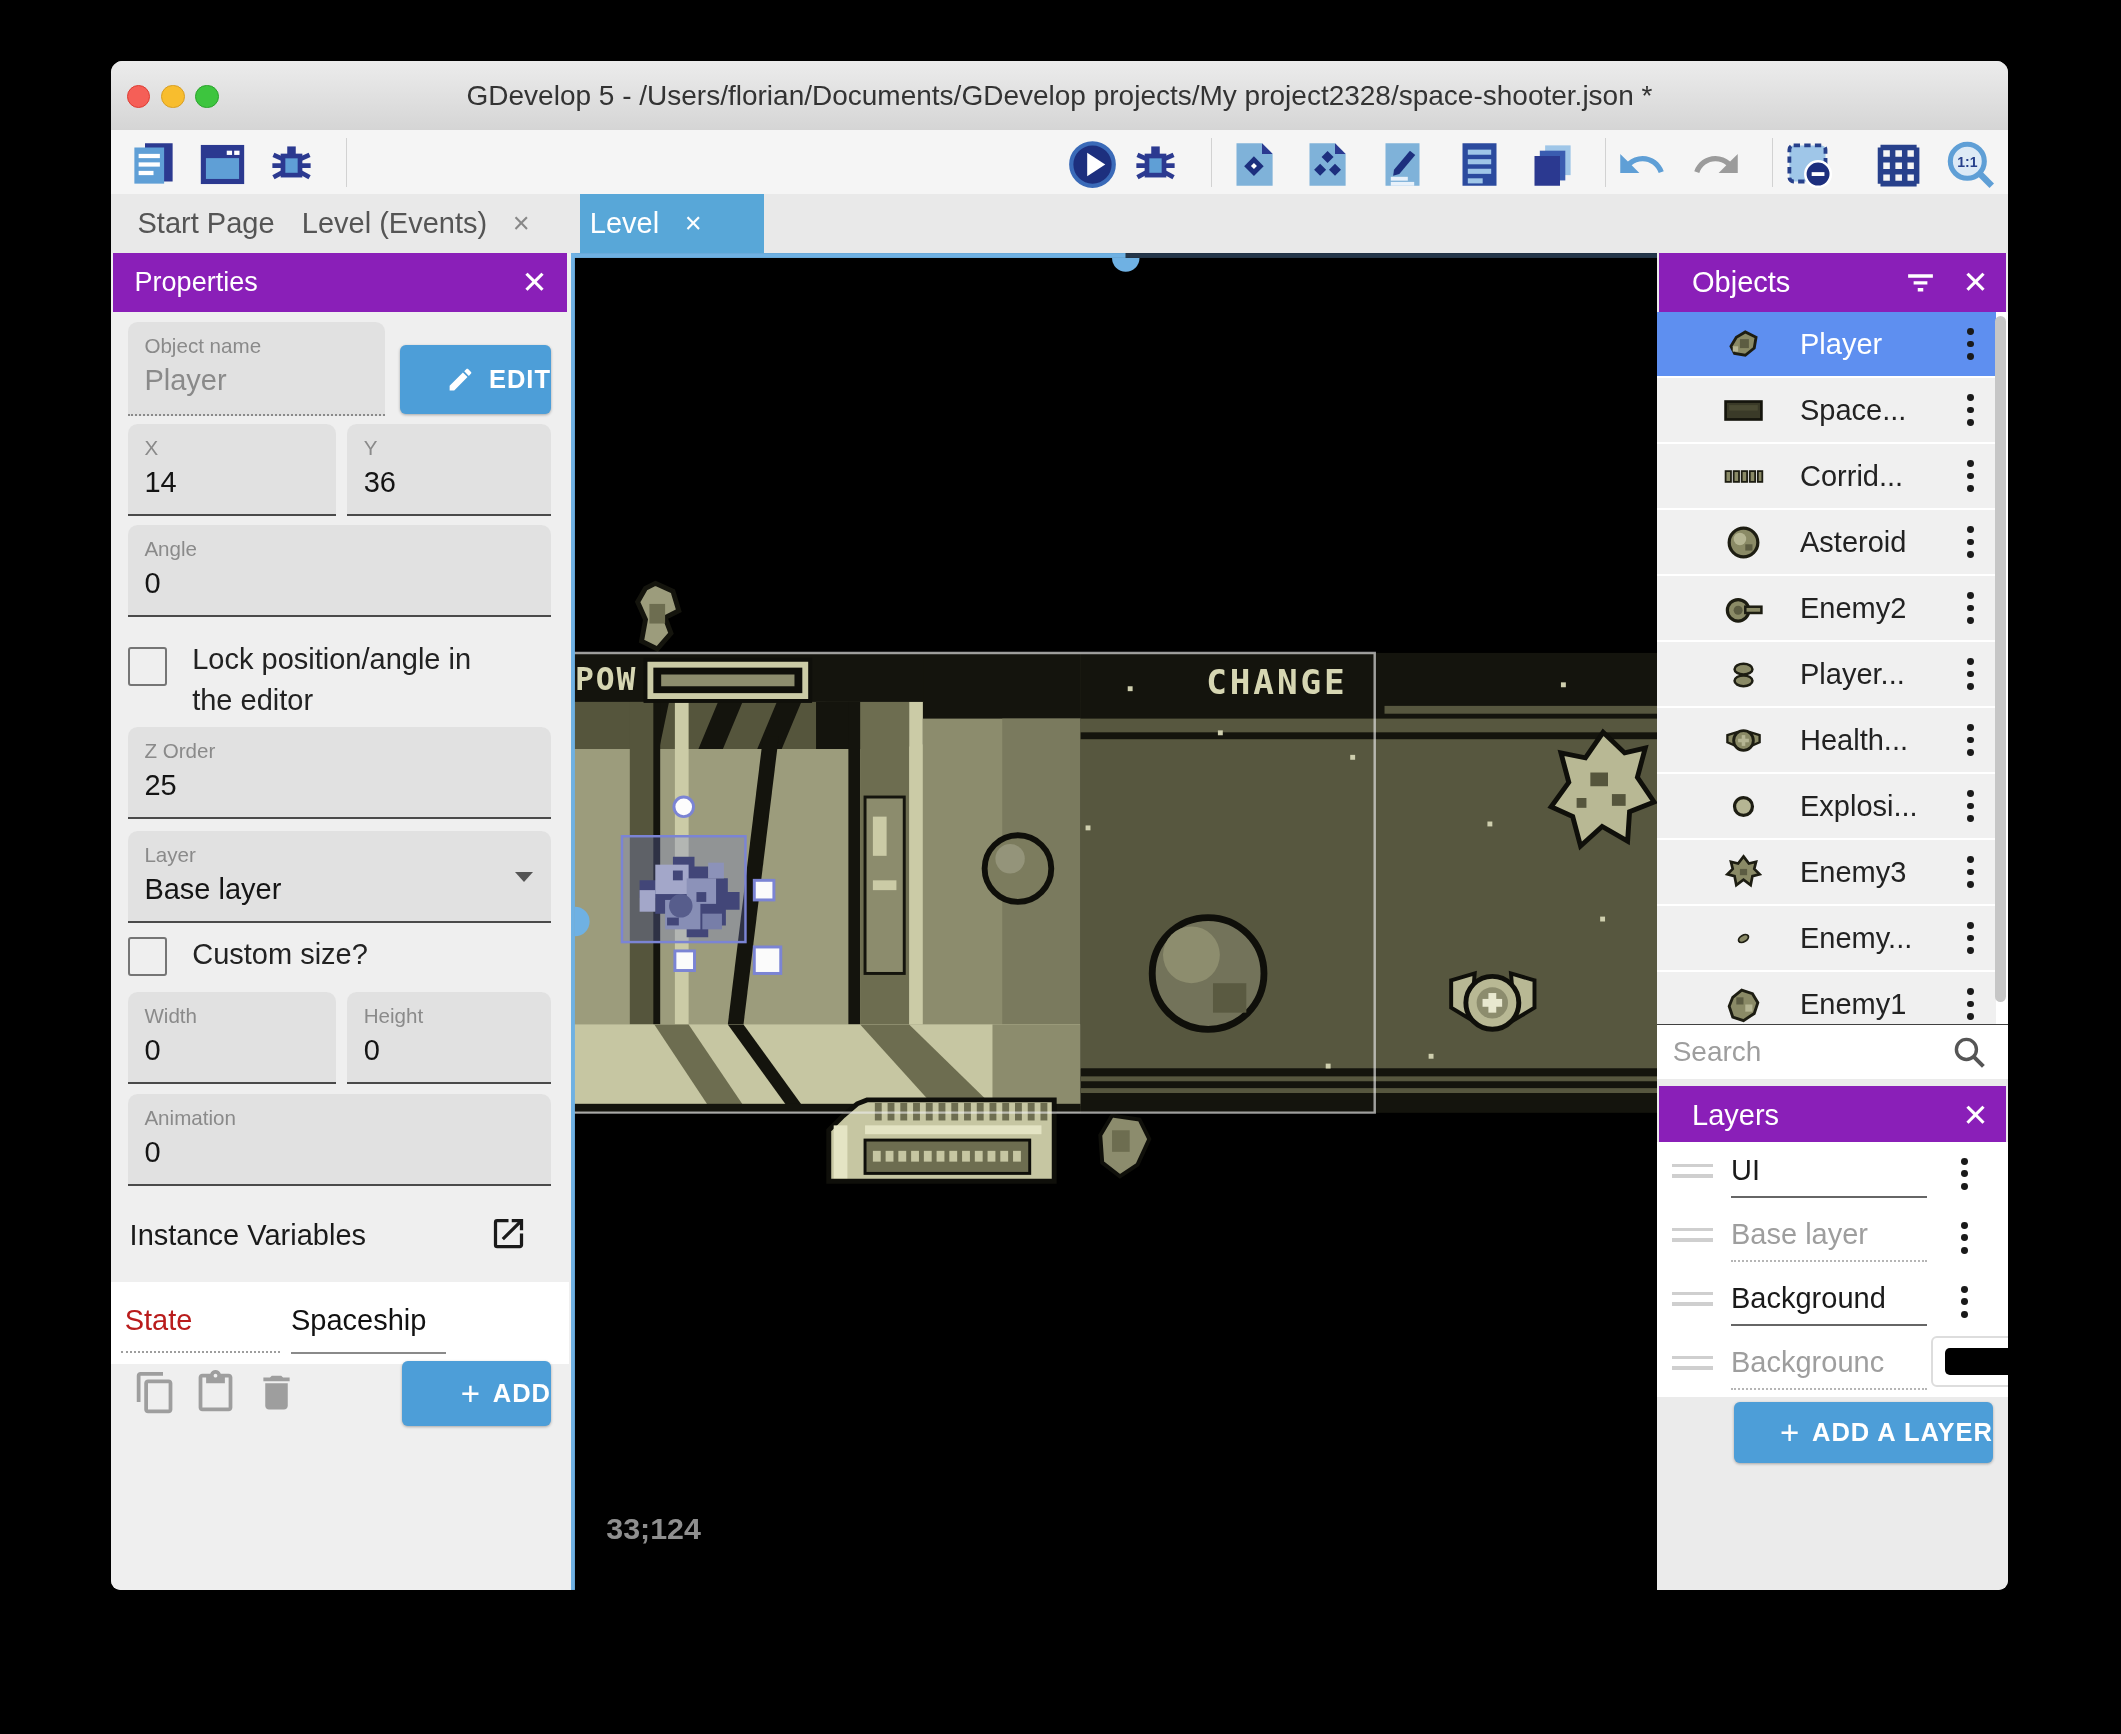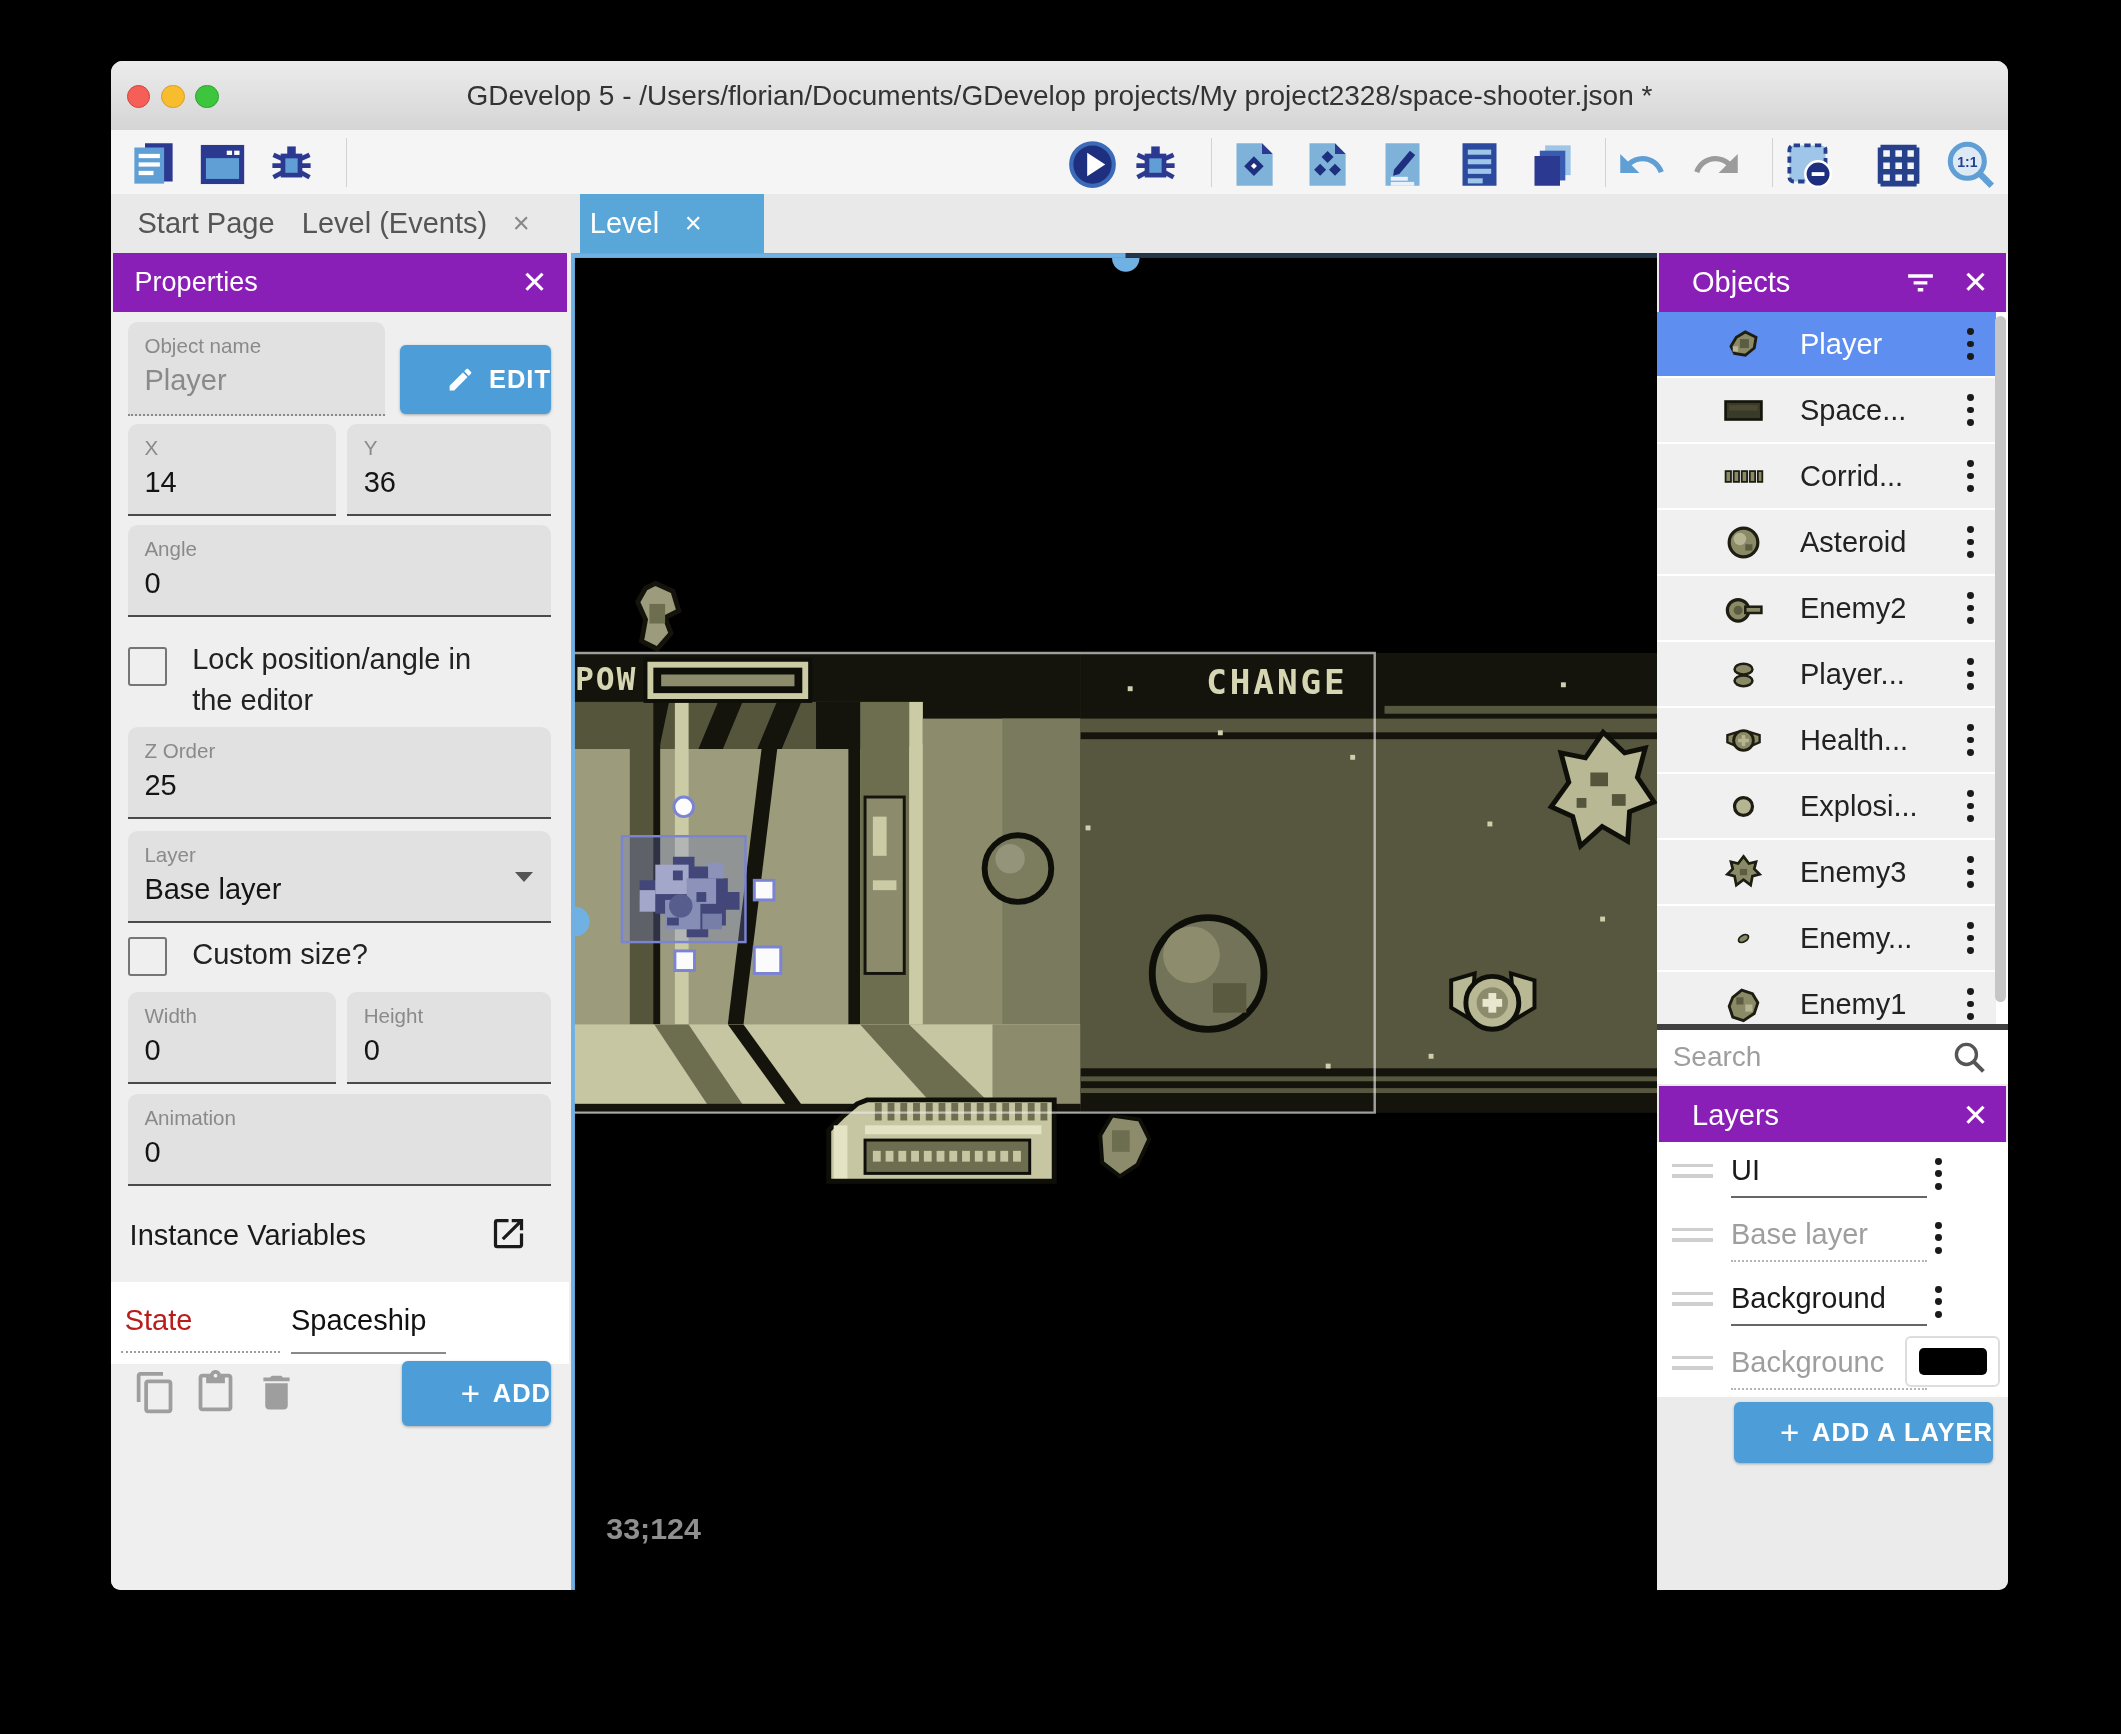--- a/index.html
+++ b/index.html
@@ -55,25 +55,25 @@
   .rhead .x{font-size:31px;margin-right:17.6px;}
   .objlist{position:absolute;left:0;top:59px;width:351px;height:713px;background:#fff;overflow:hidden;}
   .objrow{position:relative;width:339px;height:64px;background:#f0f0f0;border-bottom:2px solid #fff;display:flex;align-items:center;}
   .objrow.selected{background:#5e8ff0;}
   .objrow .oicon{width:43px;height:43px;margin-left:65px;flex:none;}
   .objrow .olabel{font-size:29px;color:#222;margin-left:35px;flex:1;}
   .objrow.selected .olabel{color:#fff;}
   .kebab{width:7.8px;flex:none;margin-right:21.6px;display:flex;flex-direction:column;gap:5.9px;}
   .kebab i{width:6.9px;height:6.9px;border-radius:50%;background:#1a1a1a;display:block;}
   .scrollbar{position:absolute;right:2px;top:63px;width:10.8px;height:686px;background:#c6c6c6;border-radius:5.9px;}
-  .searchrow{position:absolute;left:0;top:771px;width:351px;height:54px;background:#fff;display:flex;align-items:center;border-top:6px solid #404040;}
+  .searchrow{position:absolute;left:0;top:771px;width:351px;height:54px;background:#fff;display:flex;align-items:center;border-top:1px solid #404040;}
   .searchrow .ph{font-size:28px;color:#9e9e9e;margin-left:15.7px;flex:1;}
   .searchrow svg{width:37px;height:37px;margin-right:19.6px;}
   .layerlist{position:absolute;left:0;top:889px;width:351px;height:255px;background:#fff;}
-  .lrow{position:relative;width:351px;height:64px;}
+  .lrow{position:relative;width:351px;height:64px;padding-left:26px;}
   .lhandle{position:absolute;left:14.7px;top:21.6px;width:41px;}
   .lhandle i{display:block;height:3.9px;background:#cfcfcf;margin-bottom:6.9px;}
   .llabel{position:absolute;left:74px;top:11.8px;font-size:29px;color:#1a1a1a;}
   .llabel.muted{color:#9e9e9e;}
   .lrow .kebab{position:absolute;right:44px;top:15.7px;}
   .lu-sol{position:absolute;left:74px;width:196px;bottom:7.8px;border-bottom:2px solid #666;}
   .lu-dot{position:absolute;left:74px;width:196px;bottom:7.8px;border-bottom:2.9px dotted #b5b5b5;}
   .swatch{position:absolute;right:7.8px;top:2px;width:91px;height:47px;background:#fff;border:2px solid #ddd;border-radius:5.9px;display:flex;align-items:center;justify-content:center;}
   .swatch i{width:68px;height:27.4px;background:#000;border-radius:4.9px;display:block;}
 </style>

